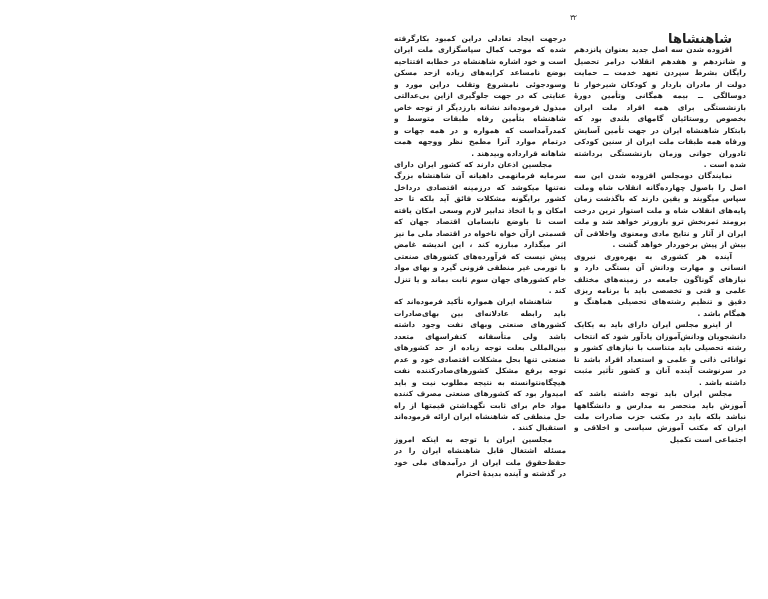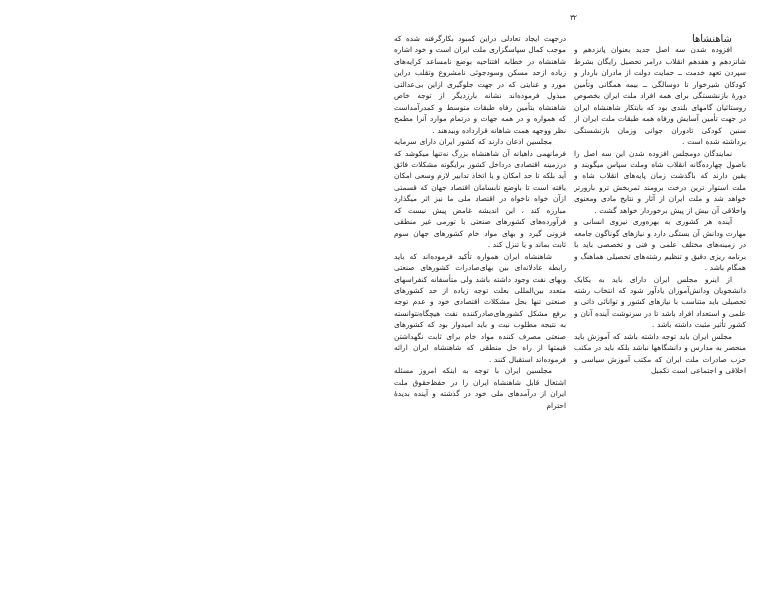--- a/index.html
+++ b/index.html
@@ -47,20 +47,21 @@
   .folio-right { left: 573px; }
 
   .columns {
     position: absolute;
     top: 33px;
     bottom: 44px;
     display: flex;
     flex-direction: row-reverse;
     gap: 8px;
     direction: rtl;
+    font-weight: bold;
   }
   .columns-left  { left: 10px;  right: 8px; }
   .columns-right { left: 394px; right: 12px; }
 
   .col {
     width: 172px;
     direction: rtl;
     text-align: justify;
     text-align-last: right;
     font-size: 7.4px;
@@ -79,21 +80,21 @@
     text-align-last: right;
   }
   .col p.noindent { text-indent: 0; }
   .col p.last-center { text-align-last: center; }
 
   .heading {
     margin: 0;
     text-indent: 0;
     text-align: center;
     direction: rtl;
-    font-size: 10px;
+    font-size: 13px;
     line-height: 11.45px;
     color: #222222;
   }
 
   
   .col, .heading, .folio {
     -webkit-font-smoothing: antialiased;
     text-rendering: optimizeLegibility;
   }
 

